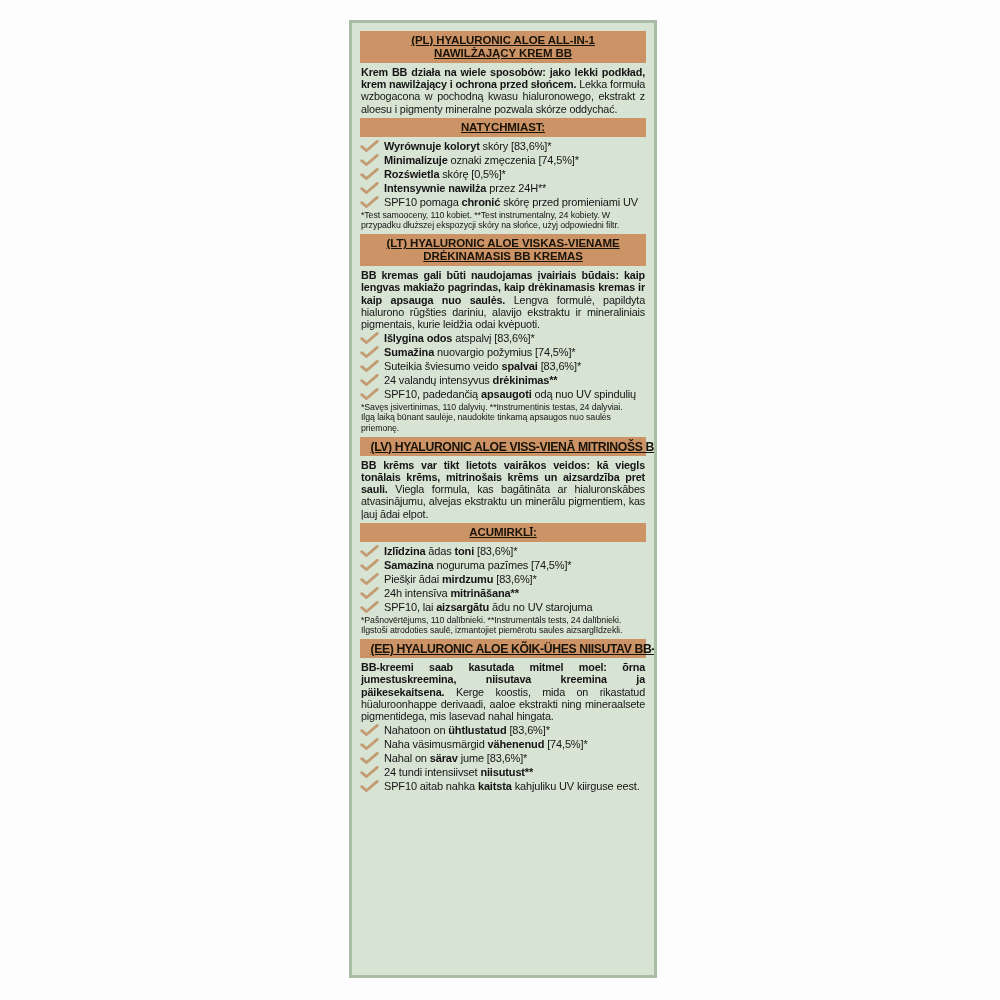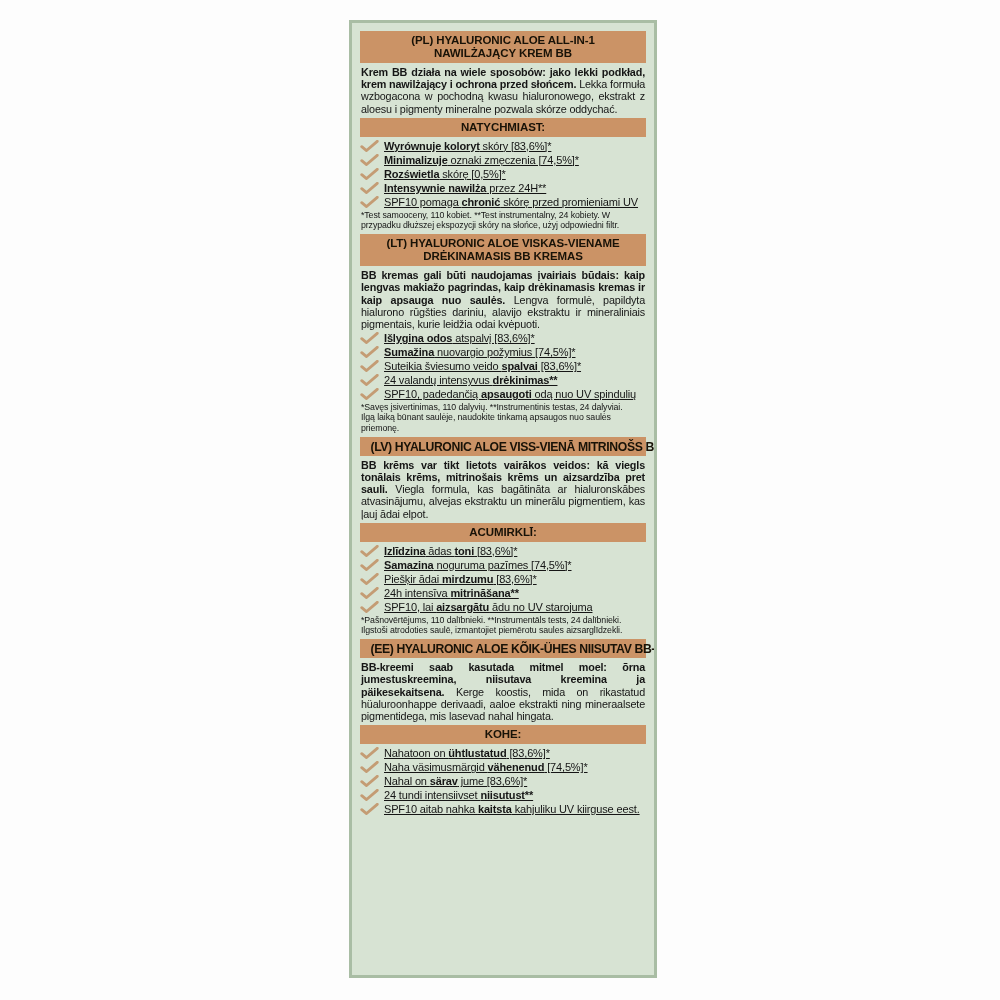--- a/index.html
+++ b/index.html
@@ -32,20 +32,21 @@
   .bar{
     background:var(--bar-bg);
     font-weight:bold;
     text-align:center;
     font-size:11.5px;
     line-height:13px;
     padding:3px 2px;
     margin:3px 0 3px 0;
     color:#181207;
     letter-spacing:-0.1px;
+    text-decoration:underline;
   }
   .bar .bar-line{white-space:nowrap;}
   .bar.condensed{font-size:13px;}
   .bar.condensed .bar-line{
     transform:scaleX(0.94);
     transform-origin:50% 50%;
     letter-spacing:-0.4px;
   }
   .body-text{
     font-size:10.8px;
@@ -57,21 +58,20 @@
   .body-text .b{font-weight:bold;margin-top:16px;}
   .benefit-list{list-style:none;margin:1px 0 1px 0;}
   .benefit-row{
     display:flex;
     align-items:center;
     margin:2px 0;
     font-size:11px;
     line-height:12px;
     letter-spacing:-0.15px;
     white-space:nowrap;
-    text-decoration:underline;
   }
   .benefit-row .check{
     flex:0 0 20px;
     width:20px;height:12px;
     margin-right:4px;
     margin-top:0px;
   }
   .benefit-row .check svg{display:block;width:19px;height:12px;}
   .benefit-text .b{font-weight:bold;}
   .footnote{
@@ -239,21 +239,20 @@
           </li>
         </ul>
     <p class="footnote">*Pašnovērtējums, 110 dalībnieki. **Instrumentāls tests, 24 dalībnieki. Ilgstoši atrodoties saulē, izmantojiet piemērotu saules aizsarglīdzekli.</p>
   </section>
 
   <section class="label-section">
     <div class="bar header-bar condensed">
           <div class="bar-line">(EE) HYALURONIC ALOE KÕIK-ÜHES NIISUTAV BB-KREEM</div>
         </div>
     <p class="body-text"><span class="b">BB-kreemi saab kasutada mitmel moel: õrna jumestuskreemina, niisutava kreemina ja päikesekaitsena.</span><span> Kerge koostis, mida on rikastatud hüaluroonhappe derivaadi, aaloe ekstrakti ning mineraalsete pigmentidega, mis lasevad nahal hingata.</span></p>
-    <div class="bar benefits-bar">KOHE:</div>
     <ul class="benefit-list">
           <li class="benefit-row">
             <span class="check">
               <svg viewBox="0 0 20 13" aria-hidden="true">
                 <path d="M1.6 7.2 L6.8 11.4 L18.4 1.4" fill="none" stroke="#c49c74" stroke-width="3.1" stroke-linecap="round" stroke-linejoin="round"></path>
               </svg>
             </span>
             <span class="benefit-text"><span>Nahatoon on </span><span class="b">ühtlustatud</span><span> [83,6%]*</span></span>
           </li>
           <li class="benefit-row">

